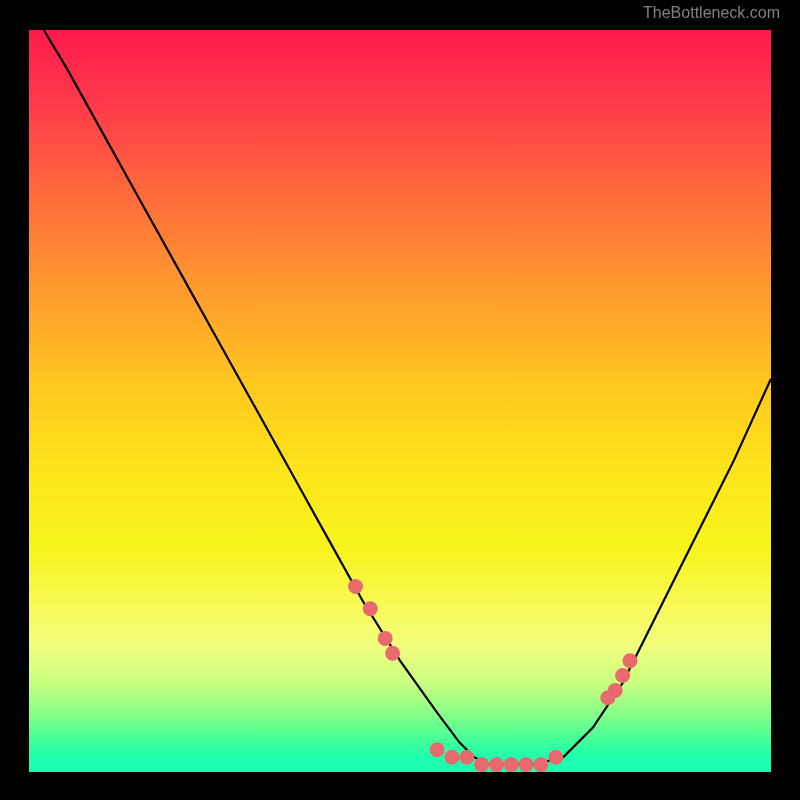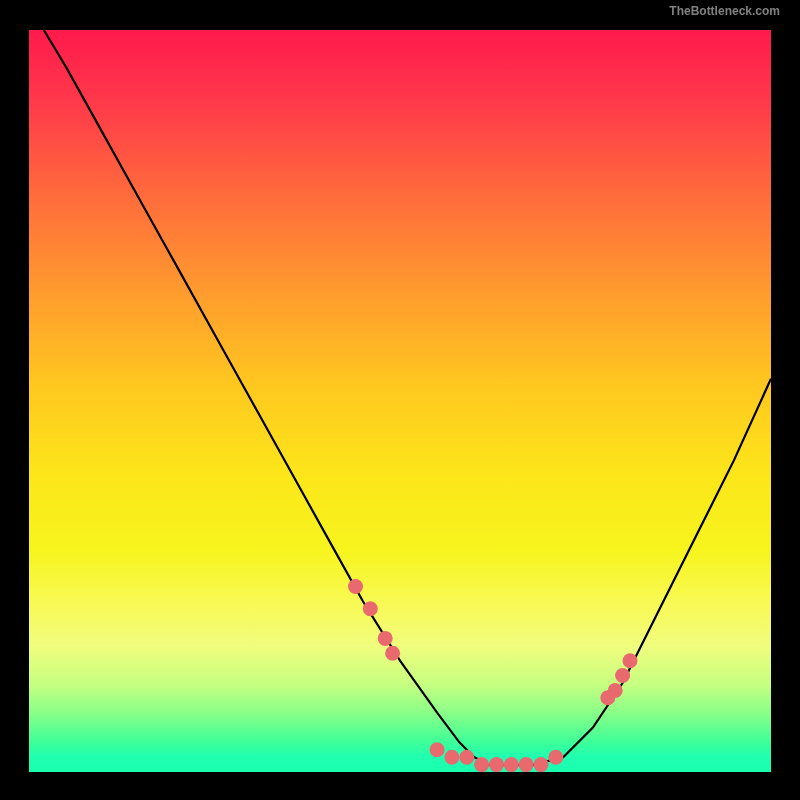--- a/index.html
+++ b/index.html
@@ -9,22 +9,22 @@
     background: #000;
     position: relative;
     font-family: Arial, sans-serif;
     overflow: hidden;
   }
   .watermark {
     position: absolute;
     top: 4px;
     right: 20px;
     color: #808080;
-    font-size: 12px;
-    font-weight: 700;
+    font-size: 16px;
+    font-weight: 400;
     z-index: 10;
   }
   .plot-area {
     position: absolute;
     left: 29px;
     top: 30px;
     width: 742px;
     height: 742px;
     background: linear-gradient(to bottom,
       #ff1a4c 0%,

